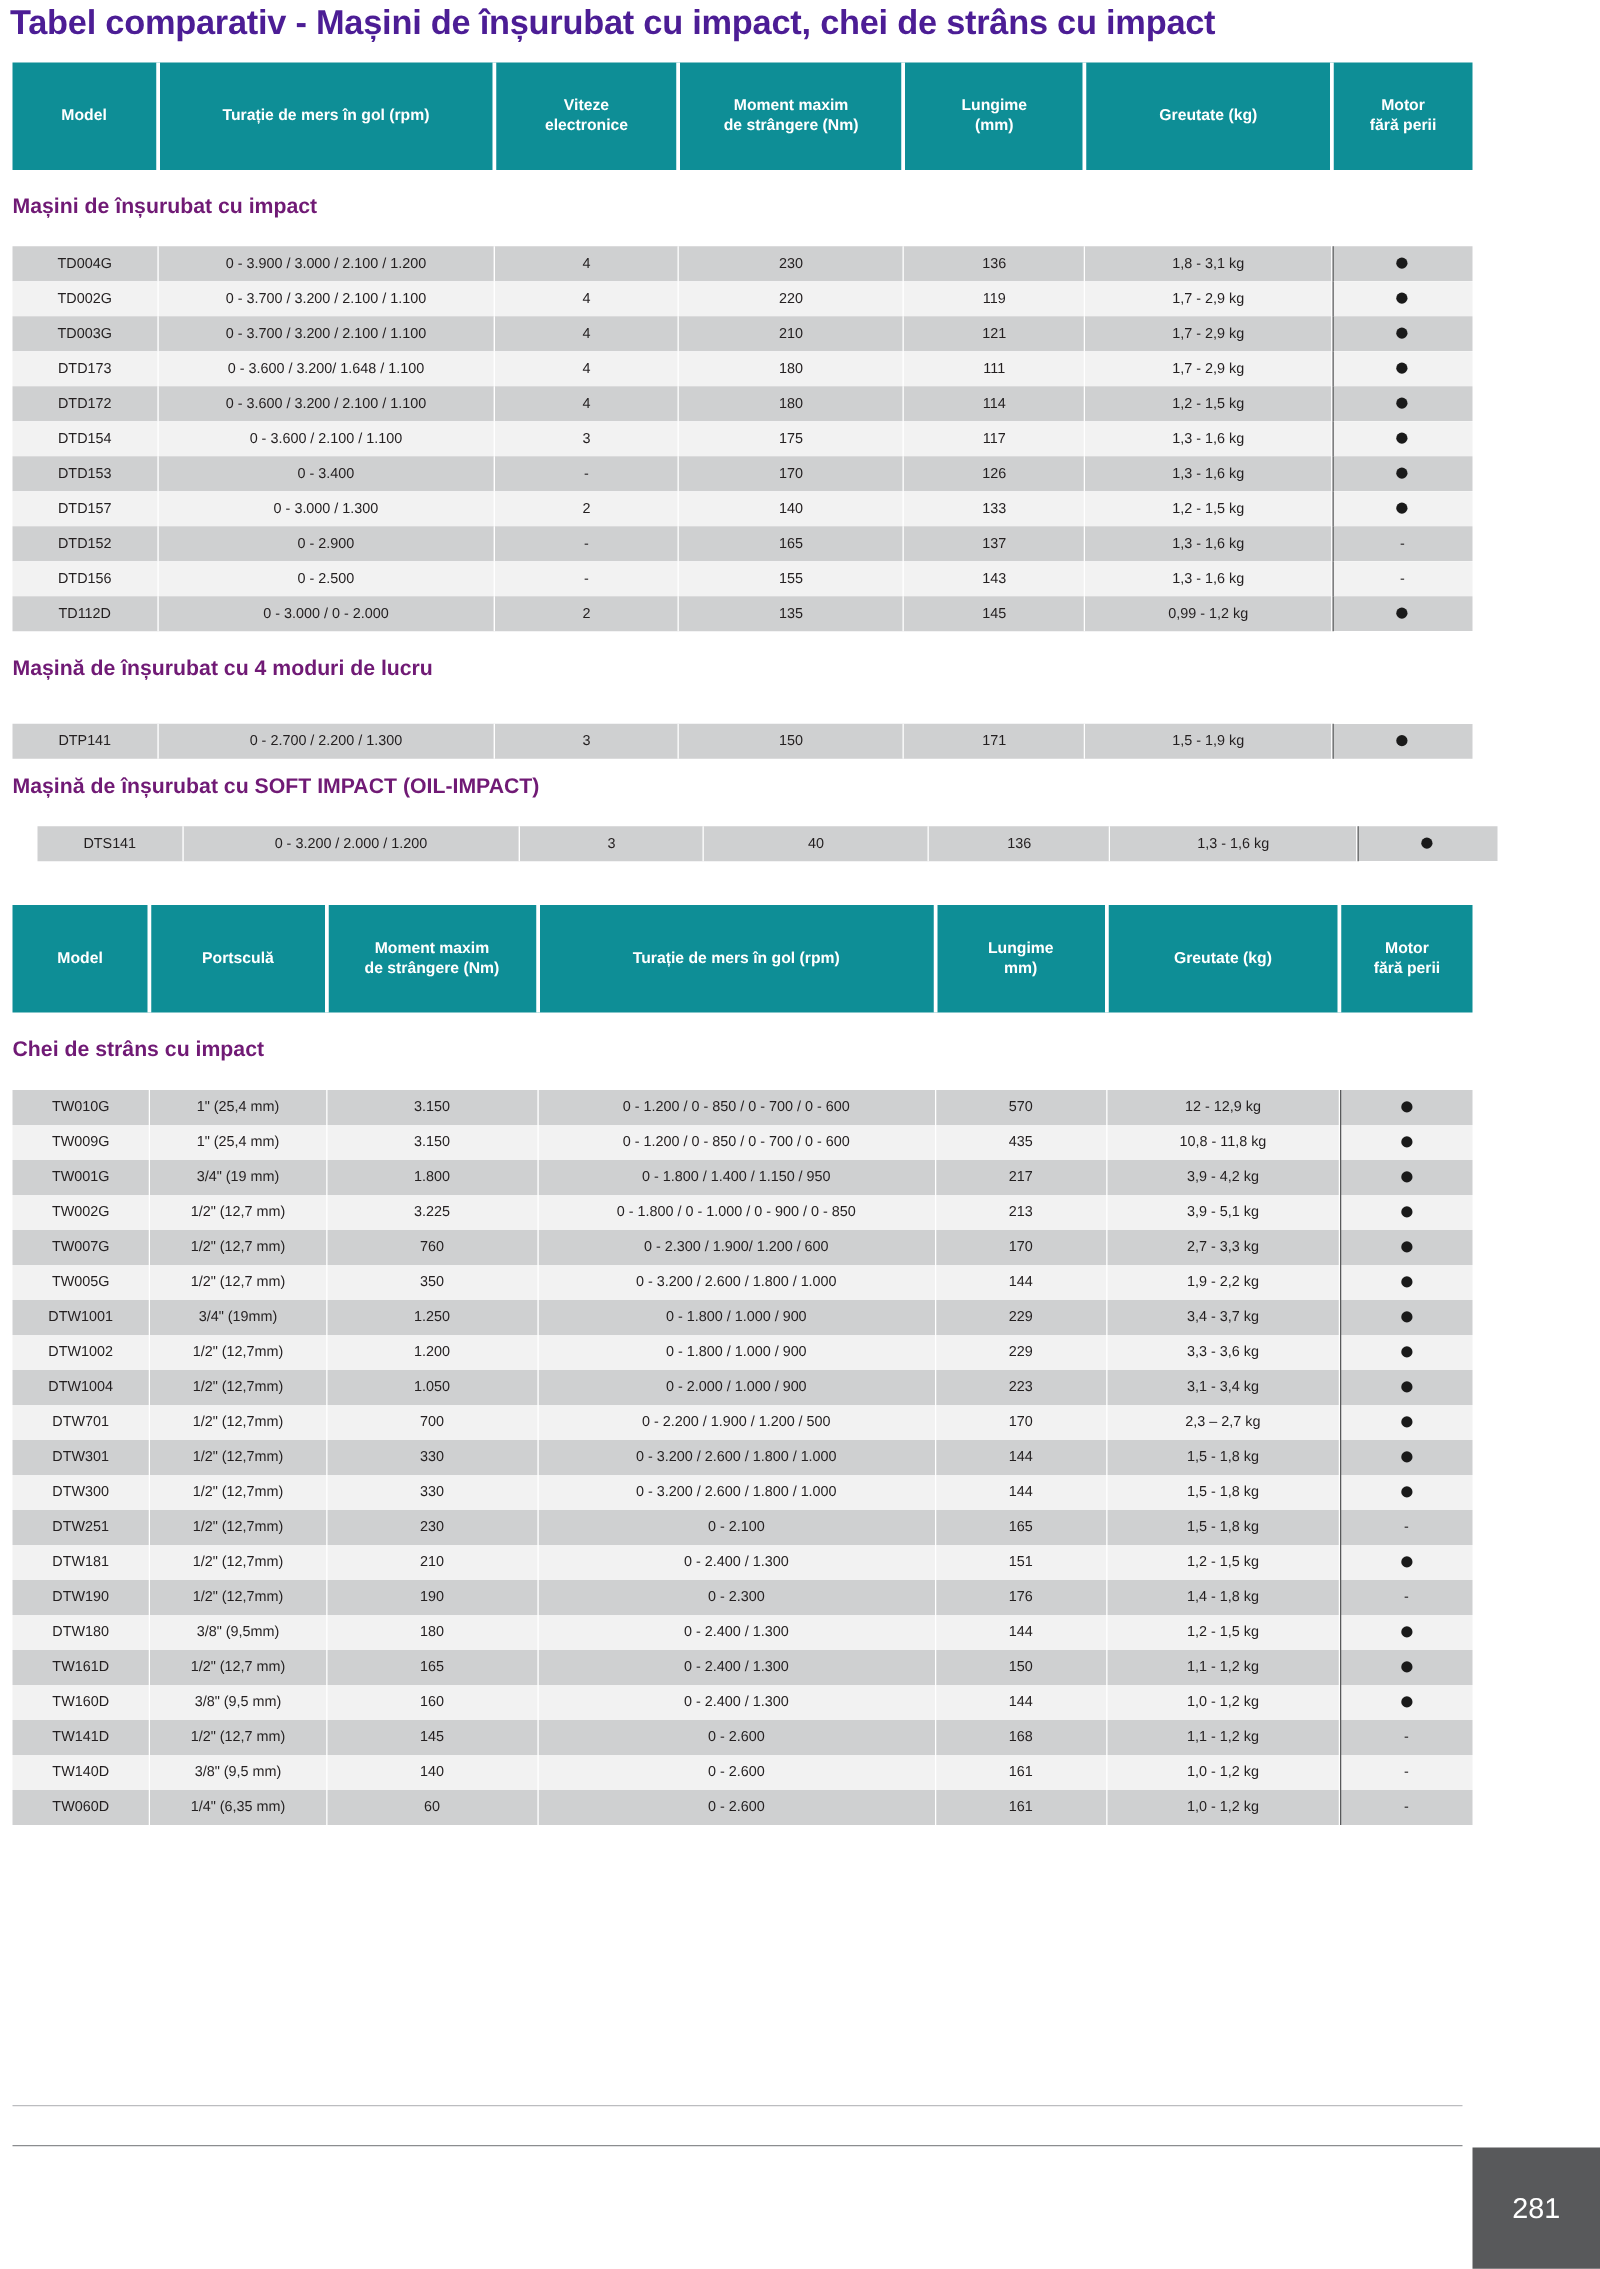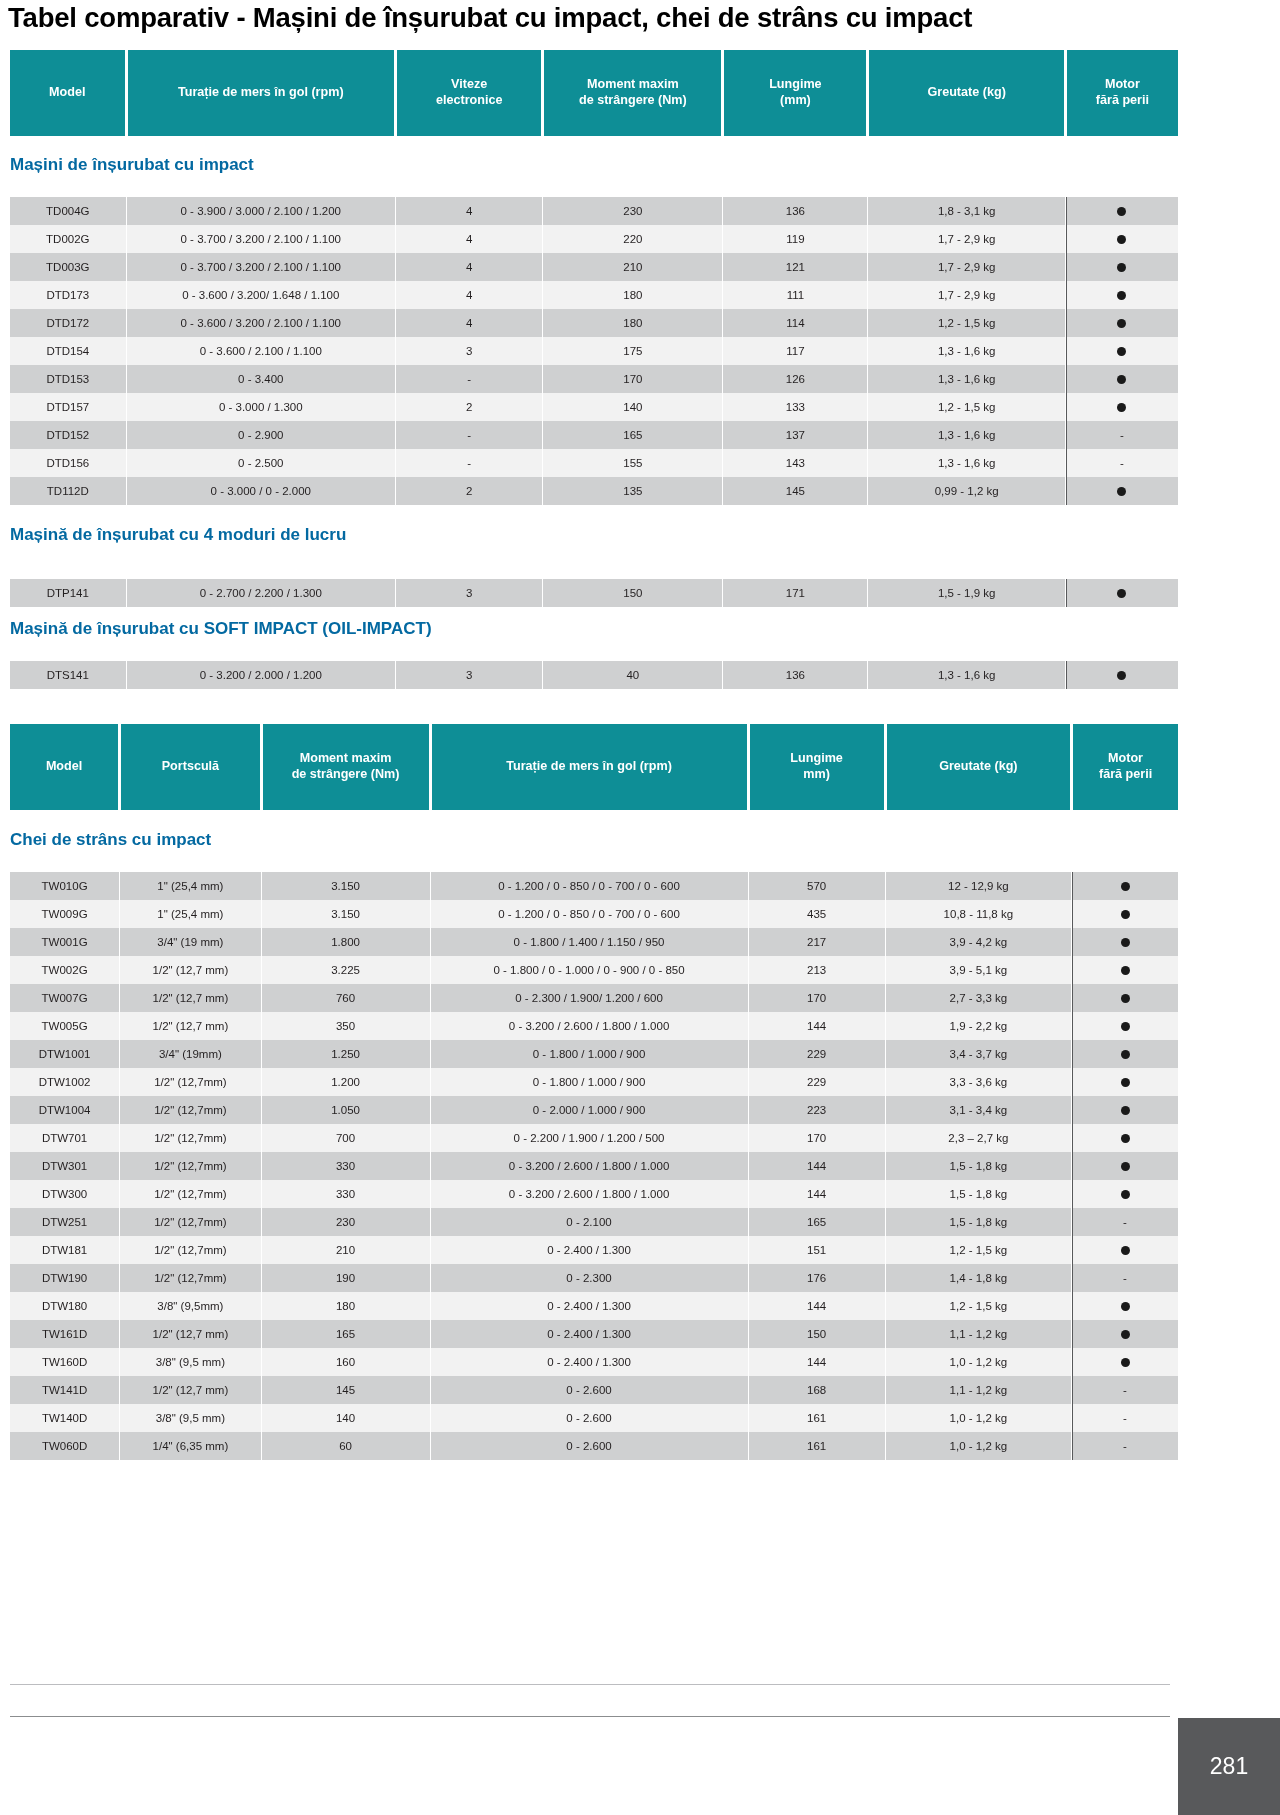--- a/index.html
+++ b/index.html
@@ -24,21 +24,21 @@
   }
 
   
   .page-title {
     position: absolute;
     left: 8px;
     top: 2px;
     font-size: 27.5px;
     font-weight: bold;
     letter-spacing: -0.2px;
-    color: #000000;
+    color: #4c1d95;
     white-space: nowrap;
   }
 
   
   .tbl {
     border-collapse: collapse;
     table-layout: fixed;
     width: 1168px;
     margin-left: 10px;
   }
@@ -59,21 +59,21 @@
     height: 86px;
     border-right: 3px solid #ffffff;
     box-sizing: border-box;
   }
   .hdr-row th:last-child { border-right: none; }
 
   
   .section-head {
     font-size: 17px;
     font-weight: bold;
-    color: #0369a1;
+    color: #701a75;
     margin-left: 10px;
   }
 
   
   .drow td {
     height: 28px;
     font-size: 11.5px;
     text-align: center;
     vertical-align: middle;
     color: #231f20;
@@ -317,21 +317,21 @@
             <td>1,5 - 1,9 kg</td>
             <td class="sep-col"><span class="dot"></span></td>
           </tr>
         </tbody>
     </table>
   </div>
 
   <div class="blk" style="top:619px;">
     <div class="section-head">Mașină de înșurubat cu SOFT IMPACT (OIL-IMPACT)</div>
   </div>
-  <div class="blk" style="top:661px;">
+  <div class="blk" style="top:661px;padding-left:20px;">
     <table class="tbl">
       <colgroup>
         <col style="width:100px">
           <col style="width:232px">
           <col style="width:127px">
         <col style="width:155px">
           <col style="width:125px">
           <col style="width:170px">
           <col style="width:97px">
       </colgroup>

